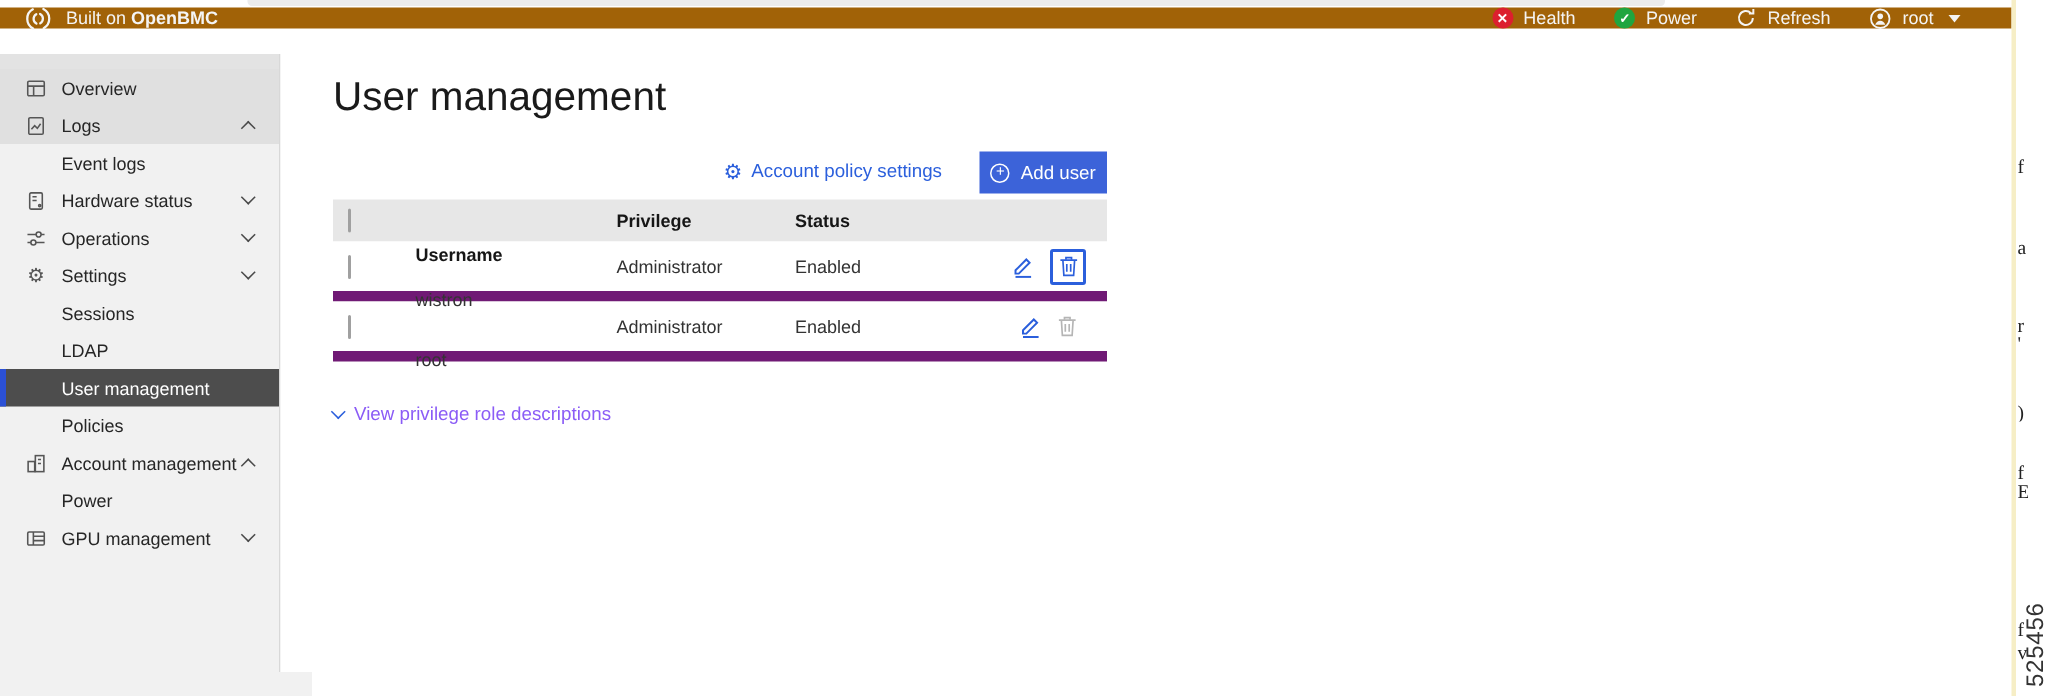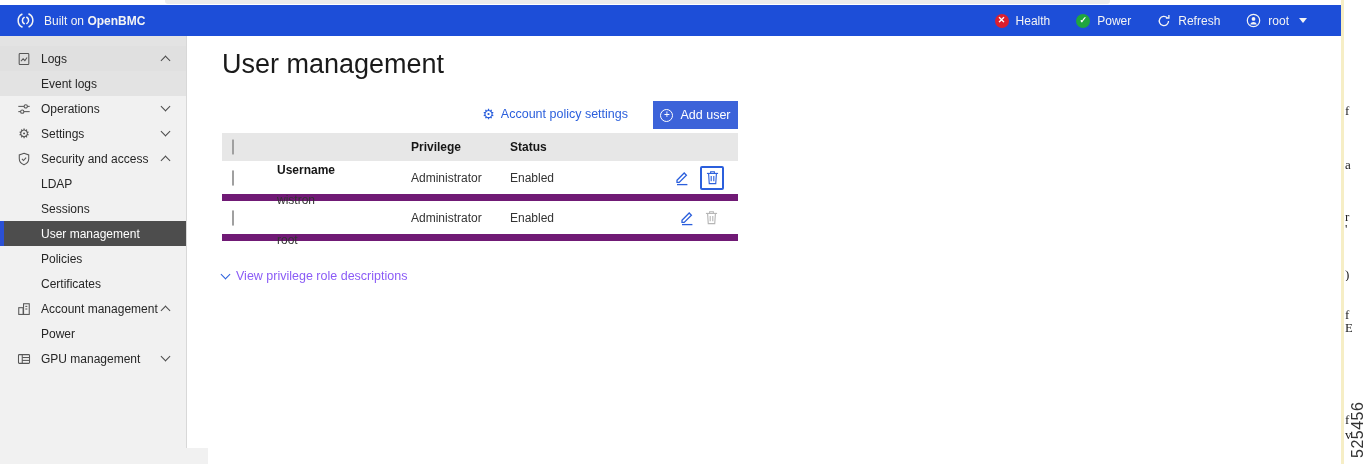--- a/index.html
+++ b/index.html
@@ -5,21 +5,21 @@
   * { margin:0; padding:0; box-sizing:border-box; }
   html,body { width:1367px; height:464px; overflow:hidden; background:#fff;
     font-family:"Liberation Sans", sans-serif; position:relative; }
 
   
   .top-strip { position:absolute; left:0; top:0; width:1367px; height:5px; background:#fff; }
   .top-strip .pill { position:absolute; left:165px; top:0; width:945px; height:4px;
     background:#ececec; border-radius:0 0 3px 3px; }
 
   
-  .masthead { position:absolute; left:0; top:5px; width:1341px; height:31px; background:#1d4ed8;
+  .masthead { position:absolute; left:0; top:5px; width:1341px; height:14px; background:#a16207;
     display:flex; align-items:center; color:#f4f4f4; font-size:12px; }
   .brand { display:flex; align-items:center; gap:9px; margin-left:16px; }
   .brand b { font-weight:bold; }
   .mast-right { margin-left:auto; display:flex; align-items:center; gap:26px; margin-right:34px; }
   .mast-item { display:flex; align-items:center; gap:7px; cursor:pointer; }
   .dot { width:14px; height:14px; border-radius:50%; display:inline-flex; align-items:center;
     justify-content:center; color:#fff; font-size:9px; font-weight:bold; line-height:1; }
   .dot.red { background:#dc1f2e; }
   .dot.green { background:#1fa53f; }
   .caret { width:0; height:0; border-left:4px solid transparent; border-right:4px solid transparent;
@@ -60,21 +60,21 @@
     padding-bottom:1px; }
 
   .user-table { position:absolute; top:97px; left:0; width:516px; font-size:12px; color:#333; }
   .thead { display:flex; align-items:center; height:28px; background:#e7e7e7; font-weight:bold;
     color:#161616; }
   .trow { display:flex; align-items:center; height:40px; border-bottom:7px solid #701a75;
     background:#fff; }
   .c0 { width:55px; padding-left:10px; }
   .c1 { width:108px;margin-top:45px; }
   .c2 { width:125px;padding-left:26px; }
-  .c3 { width:130px; }
+  .c3 { width:130px;margin-left:20px; }
   .c4 { flex:1; display:flex; align-items:center; justify-content:flex-end; gap:10px;
     padding-right:14px; }
   .cbx { width:13px; height:13px; border:1px solid #a0a0a0; background:#fff; border-radius:1px;
     cursor:pointer; }
   .icon-btn { display:inline-flex; align-items:center; justify-content:center; cursor:pointer;
     background:none; border:none; padding:0; }
   .focus-ring { width:24px; height:24px; border:2px solid #2b5fdc; border-radius:2px;
     display:inline-flex; align-items:center; justify-content:center; }
   .roles-link { position:absolute; top:233px; left:0; display:flex; align-items:center; gap:7px;
     color:#8b5cf6; font-size:12.5px; cursor:pointer; }
@@ -138,39 +138,65 @@
       <span>root</span>
       <span class="caret"></span>
     </div>
   </div>
 </div>
 
 <div class="sidebar">
   <div class="topblock"></div>
   <div class="nav">
 
+    <div class="nav-item shade">
+      <span class="nicon">
+          <svg width="14" height="14" viewBox="0 0 16 16">
+            <g fill="none" stroke="#565656" stroke-width="1.2">
+              <rect x="1.7" y="2.5" width="12.6" height="11" rx="1"></rect>
+              <line x1="1.7" y1="6.2" x2="14.3" y2="6.2"></line>
+              <line x1="6.2" y1="6.2" x2="6.2" y2="13.5"></line>
+            </g>
+          </svg>
+        </span>
+      <span>Overview</span>
+    </div>
 
     <div class="nav-item shade">
       <span class="nicon">
           <svg width="14" height="14" viewBox="0 0 16 16">
             <g fill="none" stroke="#565656" stroke-width="1.2">
               <rect x="2.5" y="1.7" width="11" height="12.6" rx="1"></rect>
               <polyline points="4.5,10.5 7,7.8 9,9.8 11.5,6.3"></polyline>
             </g>
           </svg>
         </span>
       <span>Logs</span>
       <span class="chev up"></span>
     </div>
 
     <div class="nav-item child">
       <span>Event logs</span>
     </div>
 
 
+    <div class="nav-item">
+      <span class="nicon">
+          <svg width="14" height="14" viewBox="0 0 16 16">
+            <g fill="none" stroke="#565656" stroke-width="1.2">
+              <rect x="3.2" y="1.8" width="9.6" height="12.4" rx="1"></rect>
+              <line x1="5.3" y1="4.8" x2="8.5" y2="4.8"></line>
+              <line x1="5.3" y1="7.6" x2="8.5" y2="7.6"></line>
+              <circle cx="10.8" cy="11.5" r="0.8"></circle>
+            </g>
+          </svg>
+        </span>
+      <span>Hardware status</span>
+      <span class="chev down"></span>
+    </div>
 
     <div class="nav-item">
       <span class="nicon">
           <svg width="14" height="14" viewBox="0 0 16 16">
             <g fill="none" stroke="#565656" stroke-width="1.2">
               <line x1="1.5" y1="5" x2="14.5" y2="5"></line>
               <circle cx="10" cy="5" r="1.9" fill="#f1f1f1"></circle>
               <line x1="1.5" y1="11" x2="14.5" y2="11"></line>
               <circle cx="6" cy="11" r="1.9" fill="#f1f1f1"></circle>
             </g>
@@ -179,52 +205,37 @@
       <span>Operations</span>
       <span class="chev down"></span>
     </div>
 
     <div class="nav-item">
       <span class="nicon">⚙</span>
       <span>Settings</span>
       <span class="chev down"></span>
     </div>
 
-    <div class="nav-item">
-      <span class="nicon">
-          <svg width="14" height="14" viewBox="0 0 16 16">
-            <g fill="none" stroke="#565656" stroke-width="1.2">
-              <path d="M8 1.5 13.4 3.4 V7.8c0 3.4-2.4 5.7-5.4 6.7-3-1-5.4-3.3-5.4-6.7V3.4Z"></path>
-              <polyline points="5.6,7.9 7.4,9.7 10.4,6.4"></polyline>
-            </g>
-          </svg>
-        </span>
-      <span>Security and access</span>
-      <span class="chev up"></span>
+
+    <div class="nav-item child">
+      <span>Sessions</span>
     </div>
 
     <div class="nav-item child">
       <span>LDAP</span>
-    </div>
-
-    <div class="nav-item child">
-      <span>Sessions</span>
     </div>
 
     <div class="nav-item child selected">
       <span>User management</span>
     </div>
 
     <div class="nav-item child">
       <span>Policies</span>
     </div>
 
-    <div class="nav-item child">
-      <span>Certificates</span>
-    </div>
 
     <div class="nav-item">
       <span class="nicon">
           <svg width="14" height="14" viewBox="0 0 16 16">
             <g fill="none" stroke="#565656" stroke-width="1.2">
               <rect x="2" y="6.5" width="5" height="7.7"></rect>
               <rect x="7.5" y="2" width="6.5" height="12.2"></rect>
               <line x1="9.5" y1="5" x2="11.8" y2="5"></line>
               <line x1="9.5" y1="8" x2="11.8" y2="8"></line>
             </g>

